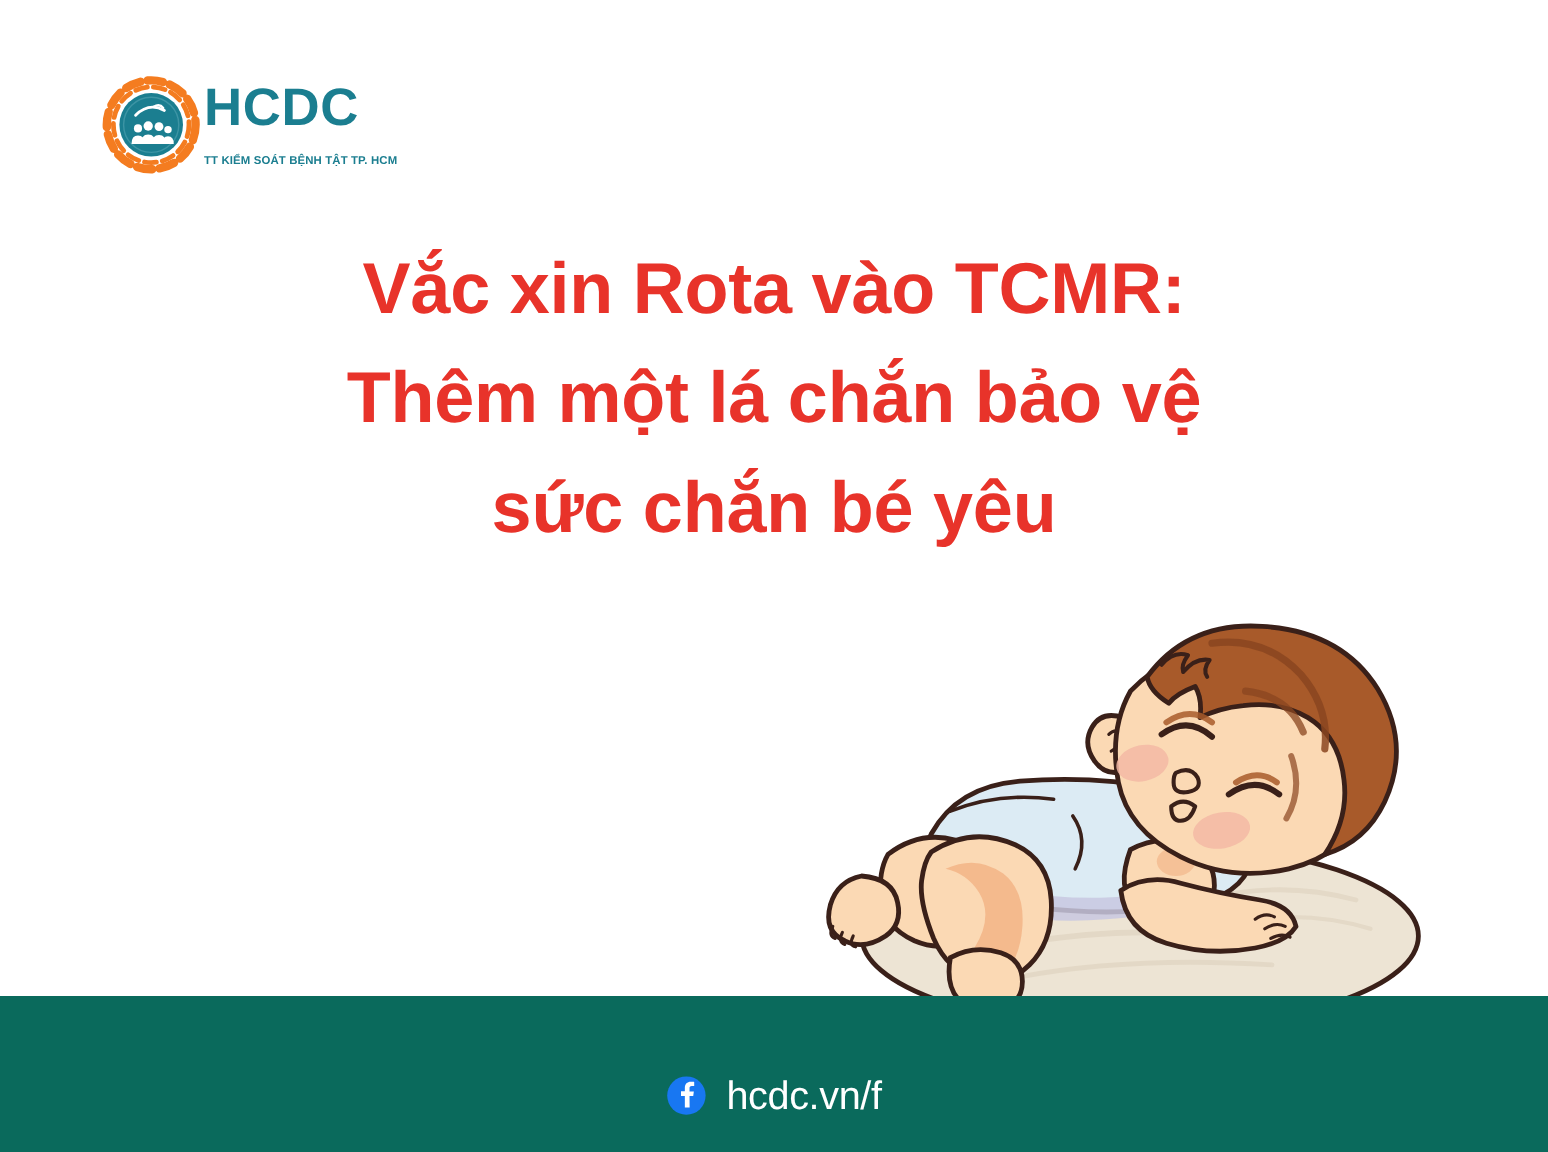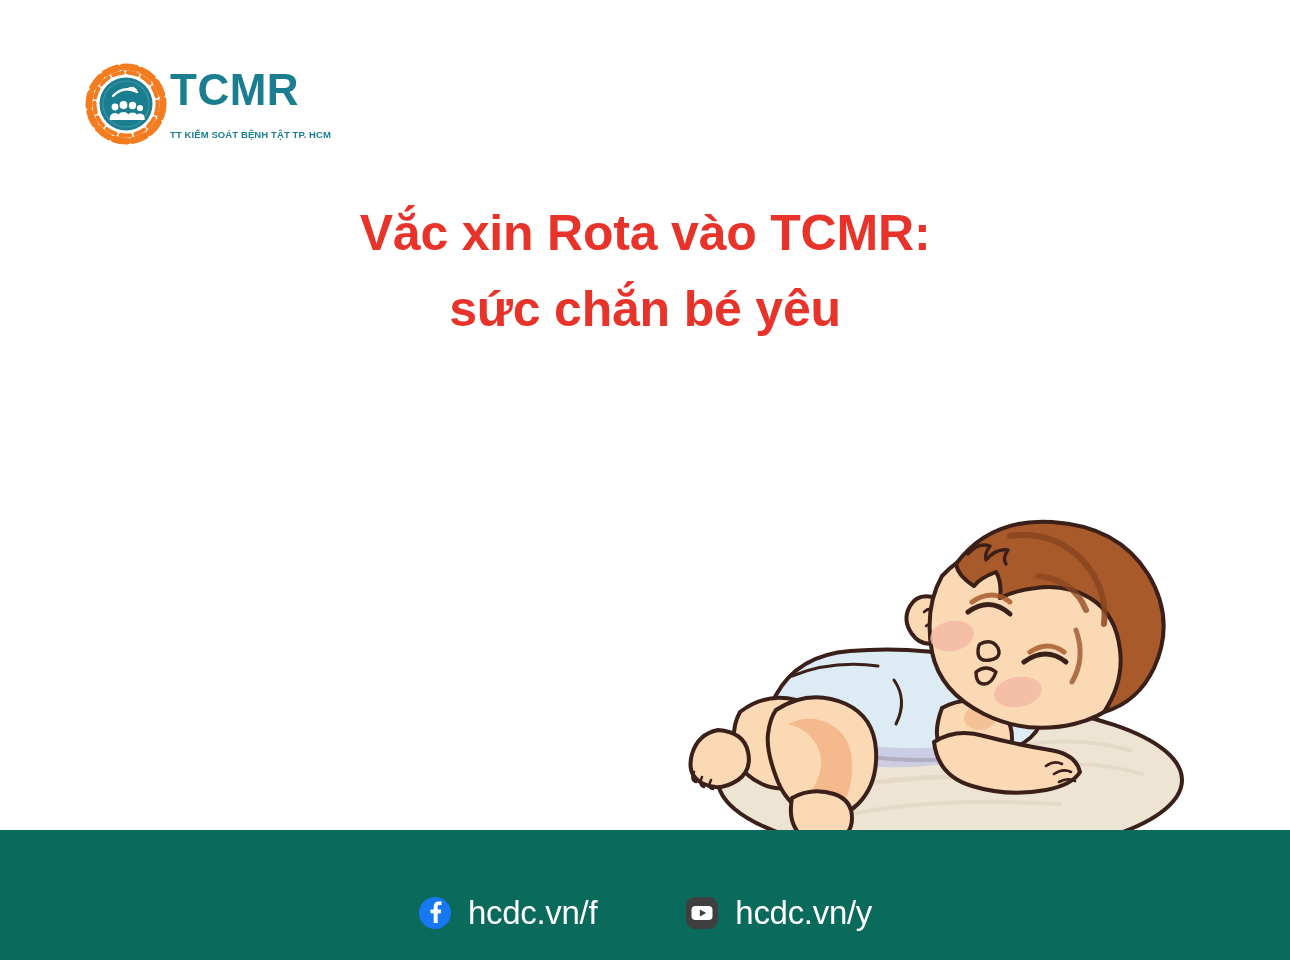--- a/index.html
+++ b/index.html
@@ -60,21 +60,21 @@
   
   #headline {
     position: absolute;
     left: 0;
     top: 195px;
     width: 1290px;
     text-align: center;
   }
   .headline-line {
     color: #E8332A;
-    font-size: 50px;
+    font-size: 60px;
     font-weight: bold;
     line-height: 1.52;
     letter-spacing: -0.2px;
     font-family: "Liberation Sans", sans-serif;
     white-space: nowrap;
   }
 
   
   #footer-band {
     position: absolute;
@@ -150,27 +150,28 @@
           <circle cx="41.5" cy="45" r="3.9"></circle>
           <path d="M35.4 60 q0 -8 6.1 -8 q6.1 0 6.1 8 z"></path>
           <circle cx="50.5" cy="45.5" r="3.7"></circle>
           <path d="M44.7 60 q0 -7.6 5.8 -7.6 q5.8 0 5.8 7.6 z"></path>
           <circle cx="58" cy="48" r="3.1"></circle>
           <path d="M53.2 60 q0 -6.4 4.8 -6.4 q4.8 0 4.8 6.4 z"></path>
         </g>
       </svg>
     </div>
     <div id="logo-text">
-      <div id="logo-wordmark">TCMR</div>
+      <div id="logo-wordmark">HCDC</div>
       <div id="logo-tagline">TT KIỂM SOÁT BỆNH TẬT TP. HCM</div>
     </div>
   </div>
 
   <div id="headline">
     <div class="headline-line">Vắc xin Rota vào TCMR:</div>
+    <div class="headline-line">Thêm một lá chắn bảo vệ</div>
     <div class="headline-line">sức chắn bé yêu</div>
   </div>
 
   <div id="illustration">
     <svg viewBox="0 0 540 390" width="540" height="390">
       <defs>
         <clipPath id="pillowClip">
           <ellipse cx="270" cy="300" rx="232" ry="78"></ellipse>
         </clipPath>
       </defs>
@@ -332,28 +333,18 @@
       <div class="social-item">
         <span class="social-icon">
           <svg viewBox="0 0 34 34" width="34" height="34">
             <circle cx="17" cy="17" r="16" fill="#1877F2"></circle>
             <path d="M19.6 17.4h3.1l.5-3.9h-3.6v-2.5c0-1.1.3-1.9 1.9-1.9h2v-3.5c-.3 0-1.5-.1-2.9-.1-2.9 0-4.9 1.8-4.9 5v2.9h-3.2v3.9h3.2V27h4z" fill="#ffffff"></path>
           </svg>
         </span>
         <span class="social-label">hcdc.vn/f</span>
       </div>
 
-      <div class="social-item">
-        <span class="social-icon">
-          <svg viewBox="0 0 34 34" width="34" height="34">
-            <rect x="1" y="1" width="32" height="32" rx="9" fill="#3F3F3F"></rect>
-            <rect x="6.5" y="10" width="21" height="14" rx="4" fill="#ffffff"></rect>
-            <path d="M14.8 13.6l6.4 3.4-6.4 3.4z" fill="#3F3F3F"></path>
-          </svg>
-        </span>
-        <span class="social-label">hcdc.vn/y</span>
-      </div>
 
 
     </div>
   </div>
 
 </div>
 
 </body></html>

